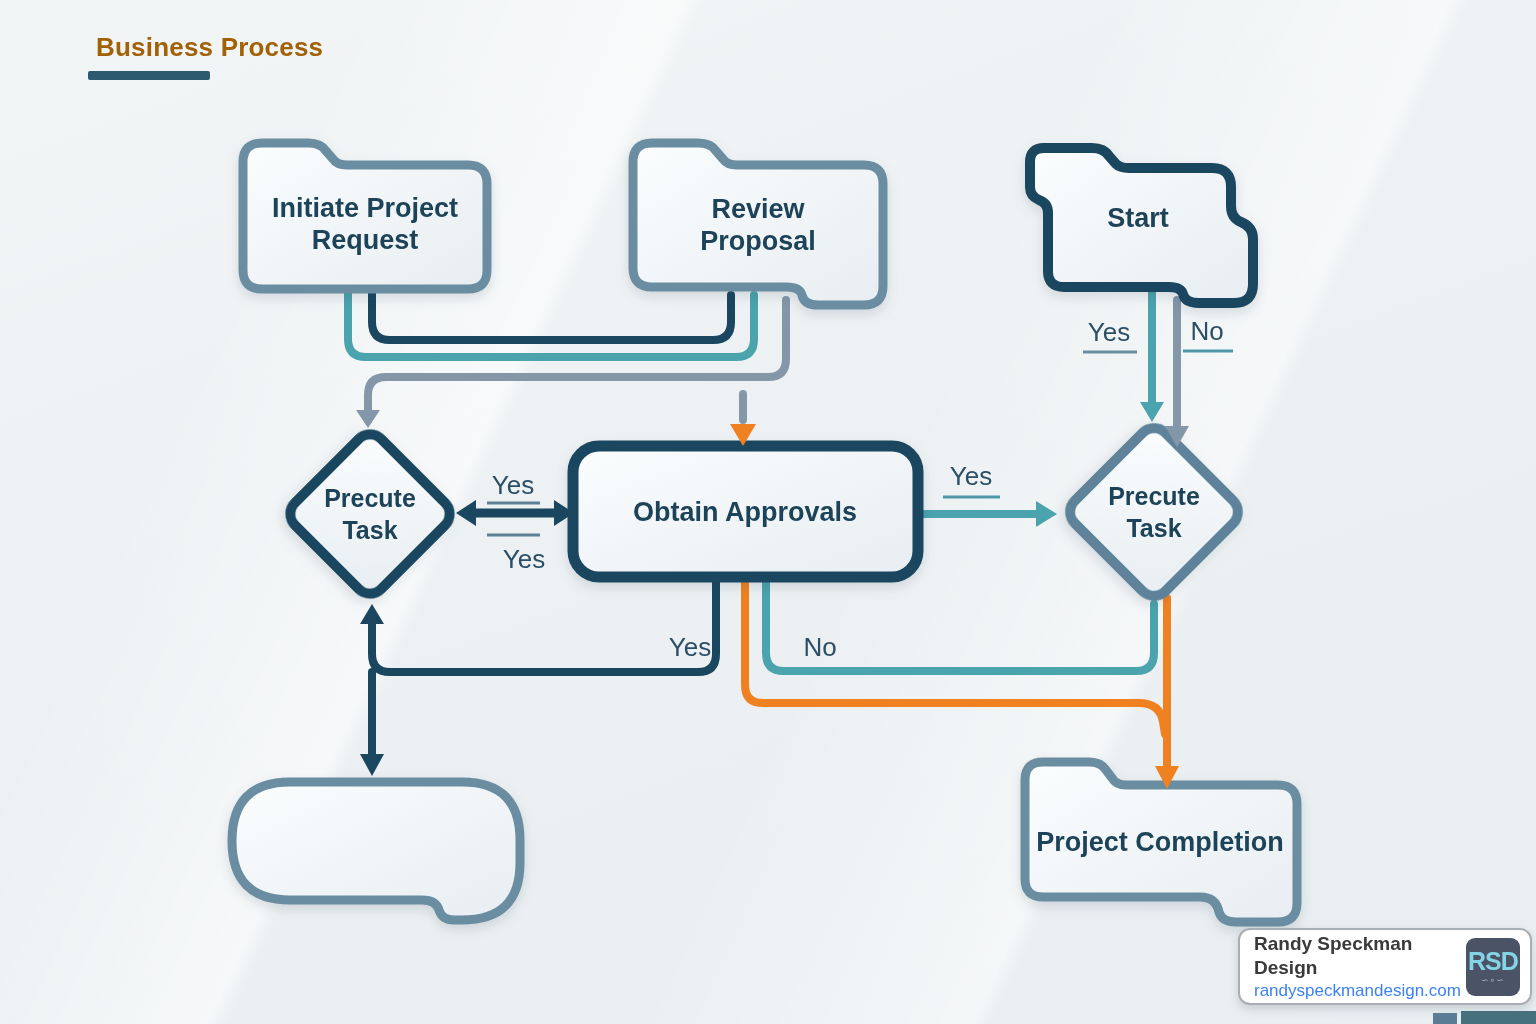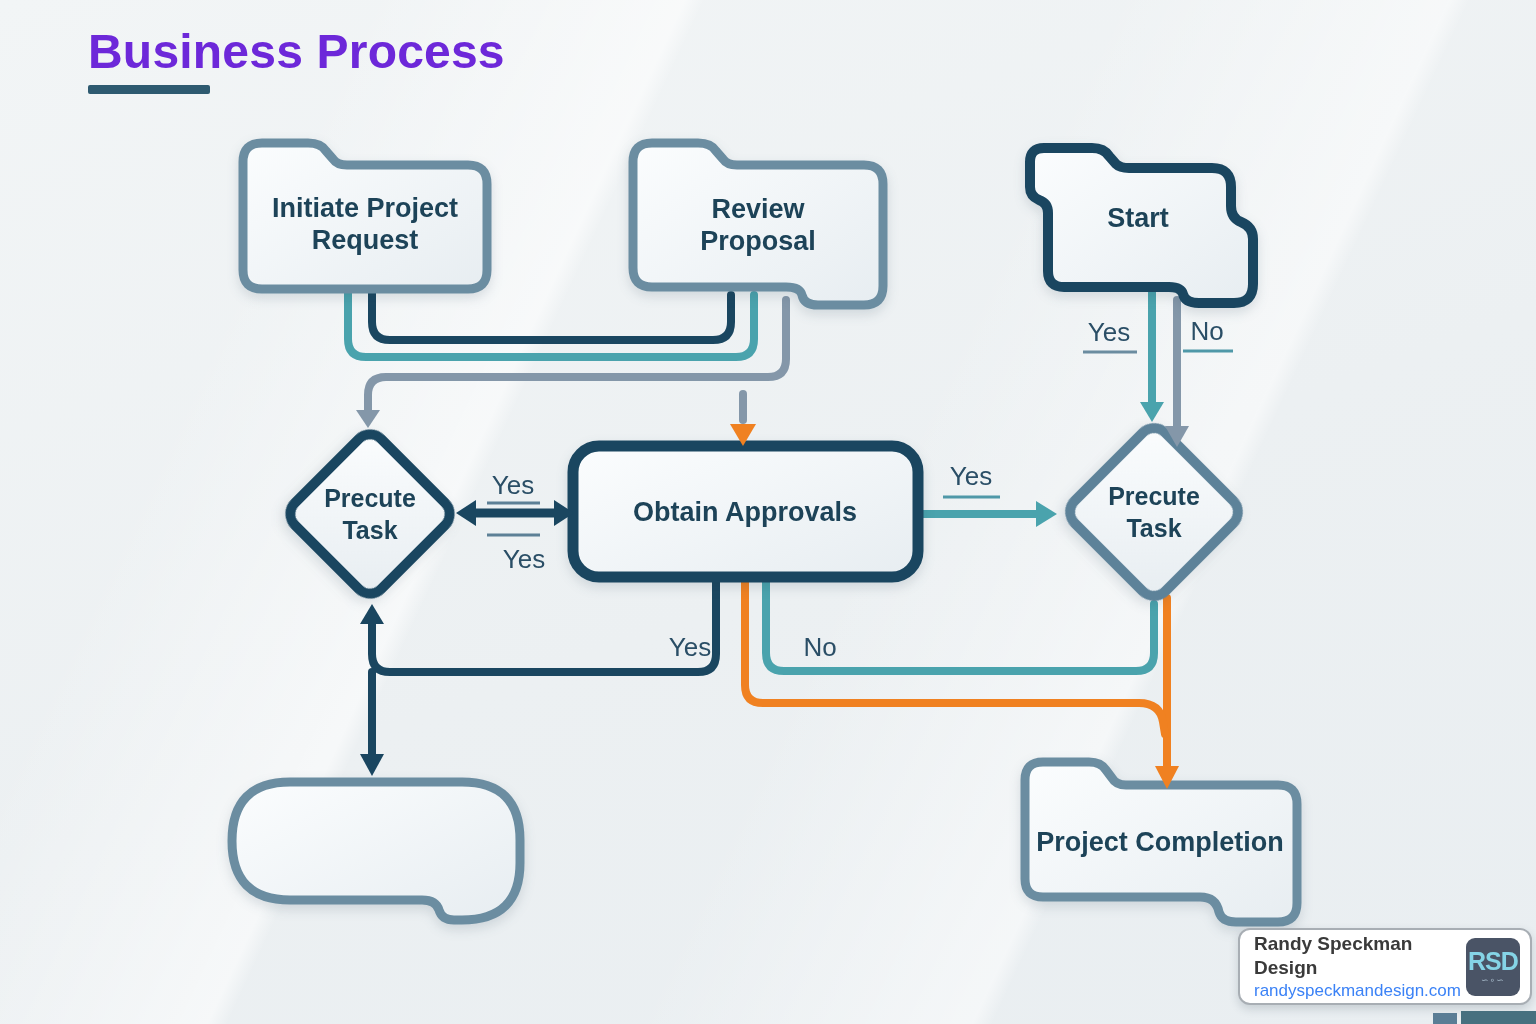--- a/index.html
+++ b/index.html
@@ -5,21 +5,21 @@
   html,body{margin:0;padding:0;}
   body{
     width:1536px;height:1024px;overflow:hidden;position:relative;
     font-family:"Liberation Sans", sans-serif;
     background:
       linear-gradient(115deg, rgba(255,255,255,0) 18%, rgba(255,255,255,.55) 34%, rgba(255,255,255,0) 35%),
       linear-gradient(115deg, rgba(255,255,255,0) 55%, rgba(255,255,255,.5) 72%, rgba(255,255,255,0) 73%),
       linear-gradient(160deg,#f2f5f6 0%, #ecf0f2 55%, #e9eef1 100%);
   }
   .title-wrap{position:absolute;left:88px;top:24px;}
-  .title{font-size:48px;font-weight:800;color:#6d28d9;letter-spacing:.2px;margin:0;}
+  .title{font-size:26px;font-weight:800;color:#a16207;letter-spacing:.2px;margin:8px;}
   .title-underline{width:122px;height:9px;background:#2e5a70;border-radius:2px;margin-top:6px;}
   svg.diagram{position:absolute;left:0;top:0;}
   .node{filter:drop-shadow(0px 5px 6px rgba(30,60,80,.14));}
   .node-label{font-weight:700;fill:#1d4358;font-size:27px;}
   .node-label.sm{font-size:25px;}
   .edge-label{font-weight:500;fill:#2a4e66;font-size:26px;}
   .footer-card{
     position:absolute;left:1238px;top:928px;width:294px;height:77px;
     background:#ffffff;border:2px solid #a8aeb4;border-radius:12px;
     box-shadow:0 4px 10px rgba(40,60,80,.18);

